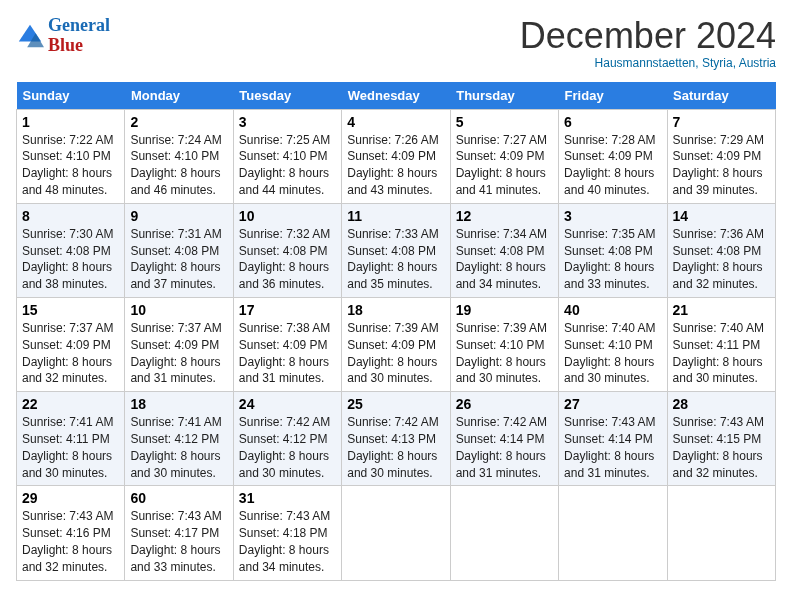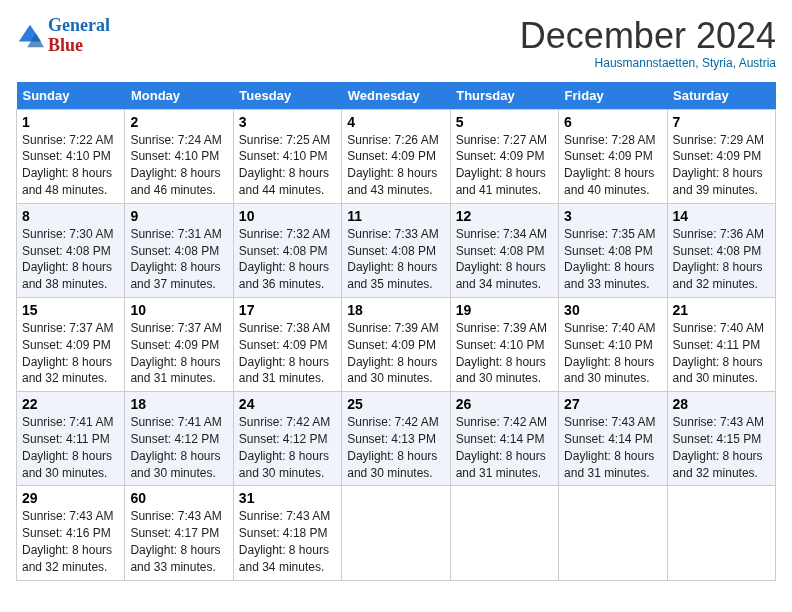--- a/index.html
+++ b/index.html
@@ -196,21 +196,21 @@
         </td>
         <td>
           <span class="day-num">18</span>
         <div class="cell-text">Sunrise: 7:39 AM<br>Sunset: 4:09 PM<br>Daylight: 8 hours and 30 minutes.</div>
         </td>
         <td>
           <span class="day-num">19</span>
         <div class="cell-text">Sunrise: 7:39 AM<br>Sunset: 4:10 PM<br>Daylight: 8 hours and 30 minutes.</div>
         </td>
         <td>
-          <span class="day-num">30</span>
+          <span class="day-num">40</span>
         <div class="cell-text">Sunrise: 7:40 AM<br>Sunset: 4:10 PM<br>Daylight: 8 hours and 30 minutes.</div>
         </td>
         <td>
           <span class="day-num">21</span>
         <div class="cell-text">Sunrise: 7:40 AM<br>Sunset: 4:11 PM<br>Daylight: 8 hours and 30 minutes.</div>
         </td>
       </tr>
       <tr>
         <td>
           <span class="day-num">22</span>

